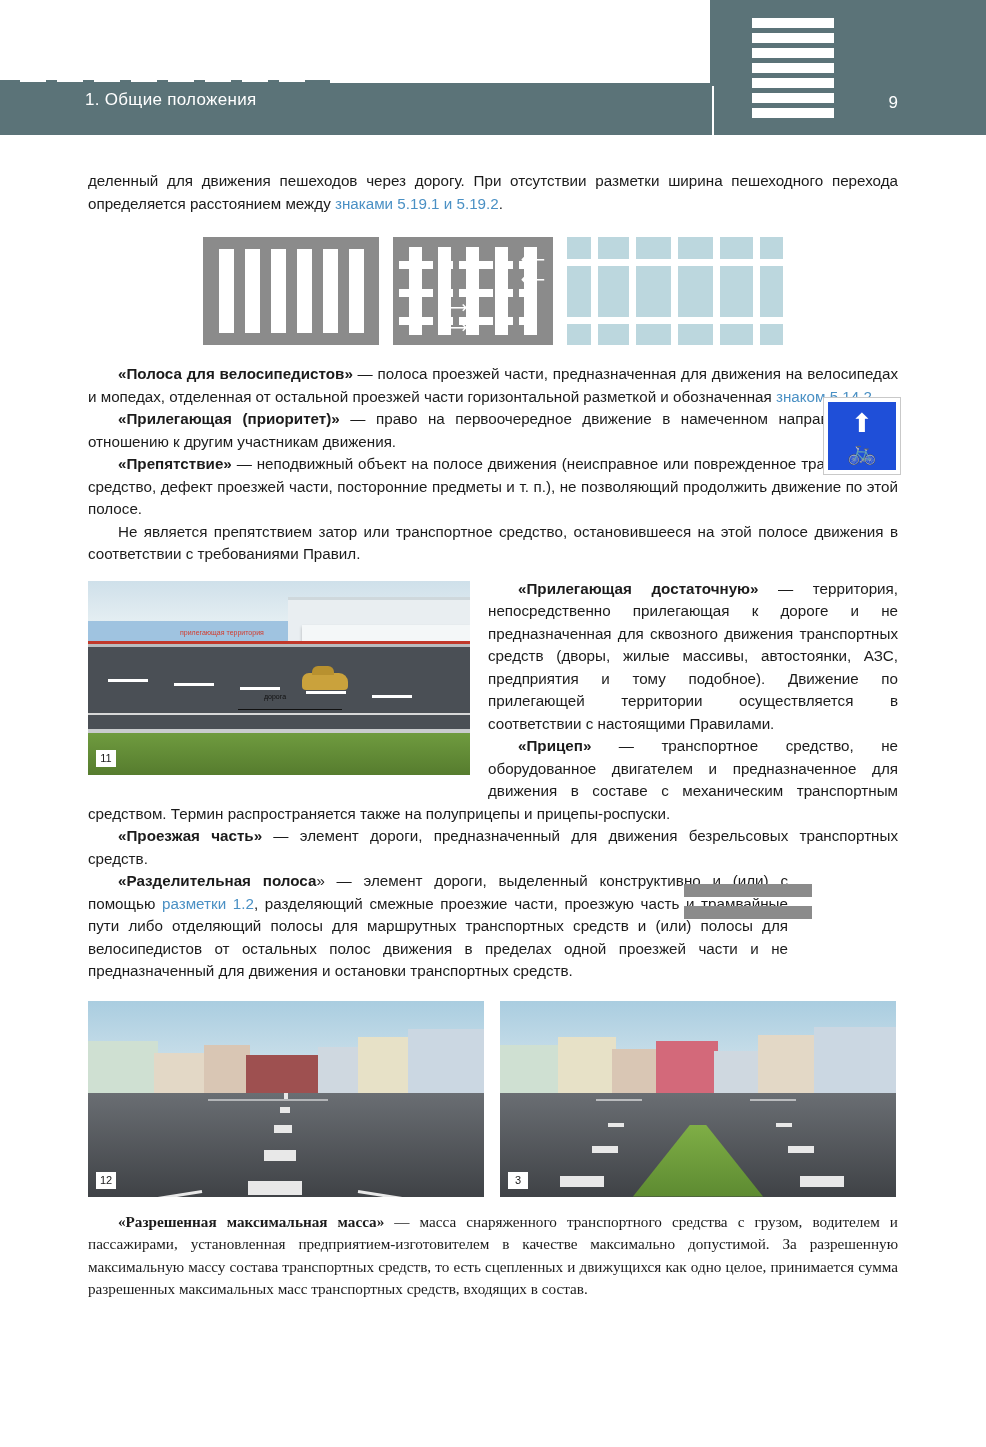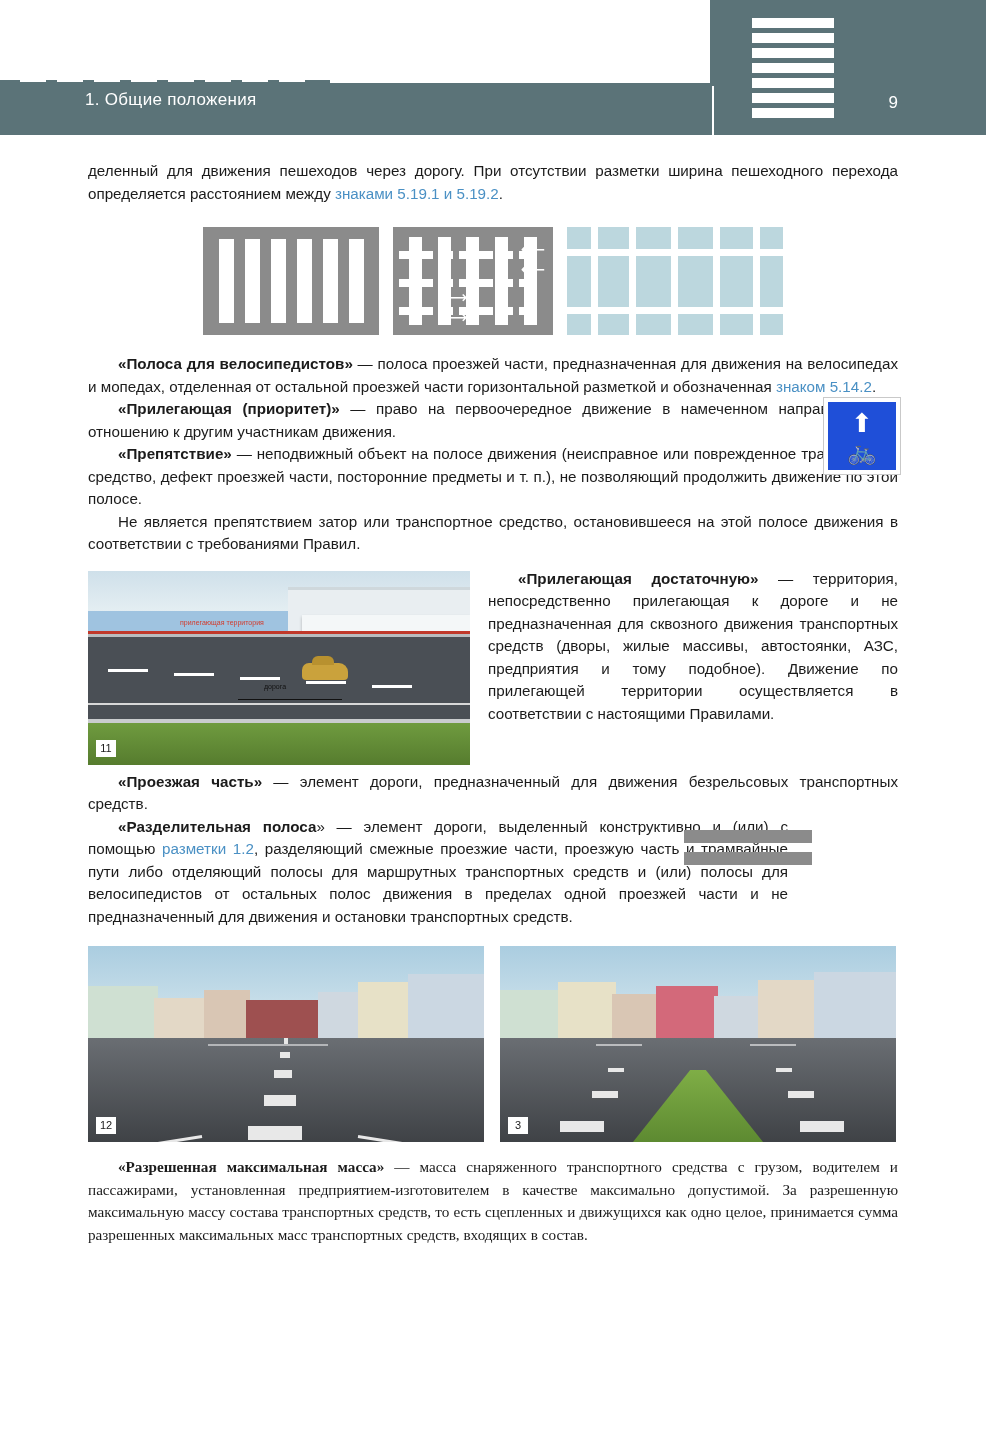--- a/index.html
+++ b/index.html
@@ -117,20 +117,21 @@
     color: #1b1b1b;
   }
   p.indent {
     text-indent: 30px;
   }
   .bold { font-weight: bold; }
   .link { color: #4a90c4; }
 
   .top-para {
     padding-top: 25px;
+    margin-top: 10px;
   }
 
   
   .markings-row {
     display: flex;
     gap: 14px;
     justify-content: center;
     margin: 22px 0 18px 0;
   }
   .mk {
@@ -524,20 +525,21 @@
       <div class="redtext">прилегающая территория</div>
       <div class="dimline"></div>
       <div class="dimtext">дорога</div>
       <div class="kerb"></div>
       <div class="grass"></div>
       <div class="fignum">11</div>
     </div>
 
     <p class="indent"><span class="bold">«Прилегающая достаточную»</span><span> — территория, непосредственно прилегающая к дороге и не предназначенная для сквозного движения транспортных средств (дворы, жилые массивы, автостоянки, АЗС, предприятия и тому подобное). Движение по прилегающей территории осуществляется в соответствии с настоящими Правилами.</span></p>
 
+    <p class="indent"><span class="bold">«Прицеп»</span><span> — транспортное средство, не оборудованное двигателем и предназначенное для движения в составе с механическим транспортным средством. Термин распространяется также на полуприцепы и прицепы-роспуски.</span></p>
   </div>
 
   <p class="indent"><span class="bold">«Проезжая часть»</span><span> — элемент дороги, предназначенный для движения безрельсовых транспортных средств.</span></p>
 
   <div style="position:relative;">
     <div class="div-bars" style="top:14px;">
       <i></i>
       <i></i>
     </div>
     <p class="indent" style="width:700px;"><span class="bold">«Разделительная полоса</span><span>» — элемент дороги, выделенный конструктивно и (или) с помощью </span><span class="link">разметки 1.2</span><span>, разделяющий смежные проезжие части, проезжую часть и трамвайные пути либо отделяющий полосы для маршрутных транспортных средств и (или) полосы для велосипедистов от остальных полос движения в пределах одной проезжей части и не предназначенный для движения и остановки транспортных средств.</span></p>

